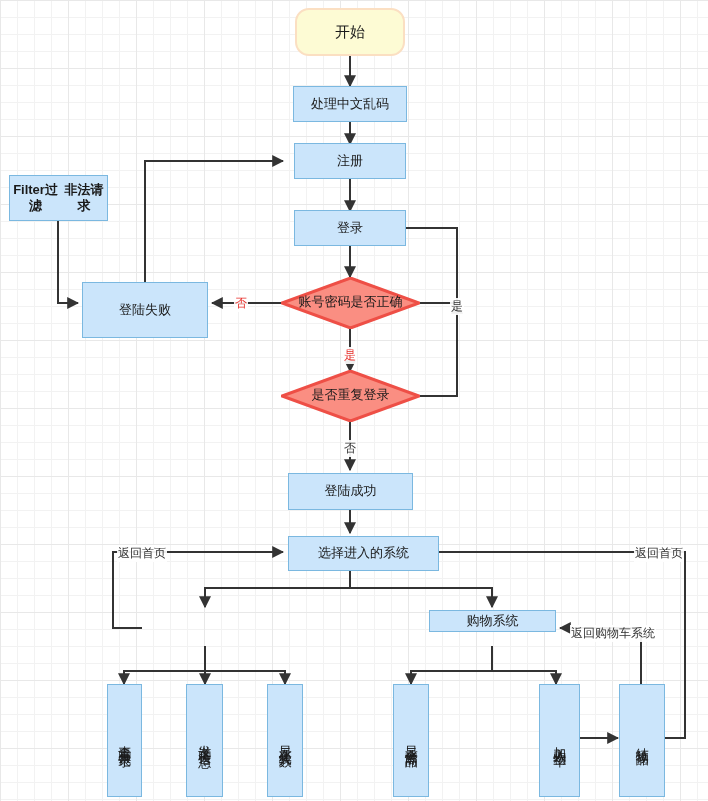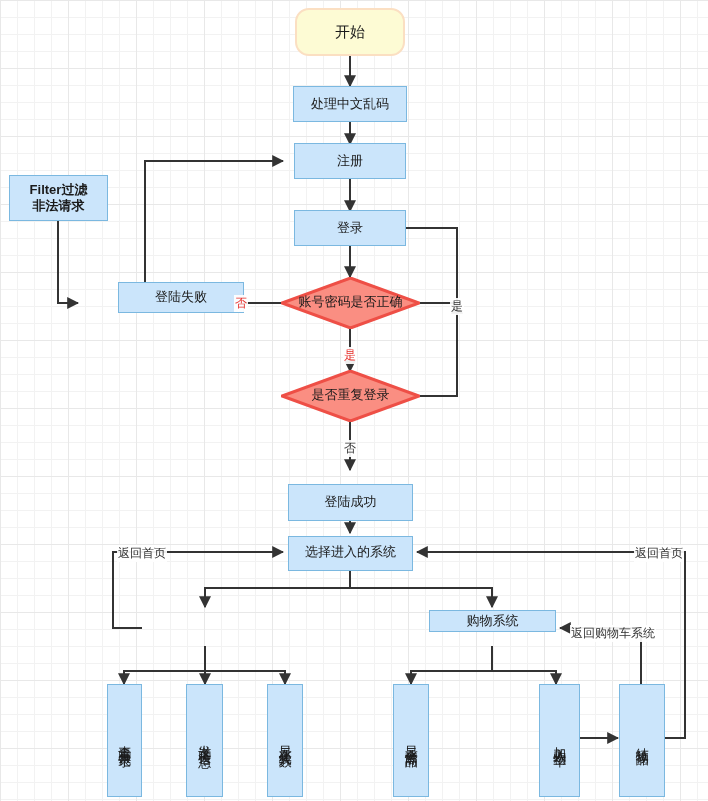--- a/index.html
+++ b/index.html
@@ -158,48 +158,48 @@
   </div>
 
   <div class="node rect" style="left:294px; top:143px; width:112px; height:36px;">
     <span>注册</span>
   </div>
 
   <div class="node rect" style="left:294px; top:210px; width:112px; height:36px;">
     <span>登录</span>
   </div>
 
-  <div class="node rect bold" style="left:9px; top:175px; width:99px; height:46px; flex-direction:column;">
+  <div class="node rect bold" style="left:9px; top:175px; width:99px; height:46px; flex-direction:row;">
     <span>Filter过滤</span>
     <span>非法请求</span>
   </div>
 
-  <div class="node rect" style="left:82px; top:282px; width:126px; height:31px;margin-left:36px;">
+  <div class="node rect" style="left:82px; top:282px; width:126px; height:56px;">
     <span>登陆失败</span>
   </div>
 
   <div class="node diamond-wrap" style="left:281px; top:277px; width:139px; height:52px;">
     <svg class="diamond-shape" viewBox="0 0 139 52" preserveAspectRatio="none">
       <polygon points="69.5,1 138,26 69.5,51 1,26" fill="#fa8e82" stroke="#ee4f46" stroke-width="3"></polygon>
     </svg>
     <span class="diamond-label">账号密码是否正确</span>
   </div>
 
   <div class="node diamond-wrap" style="left:281px; top:370px; width:139px; height:52px;">
     <svg class="diamond-shape" viewBox="0 0 139 52" preserveAspectRatio="none">
       <polygon points="69.5,1 138,26 69.5,51 1,26" fill="#fa8e82" stroke="#ee4f46" stroke-width="3"></polygon>
     </svg>
     <span class="diamond-label">是否重复登录</span>
   </div>
 
-  <div class="node rect" style="left:288px; top:473px; width:125px; height:37px;margin-top:11px;">
+  <div class="node rect" style="left:288px; top:473px; width:125px; height:37px;">
     <span>登陆成功</span>
   </div>
 
-  <div class="node rect" style="left:288px; top:536px; width:125px; height:35px;font-family:Liberation Mono, monospace;">
+  <div class="node rect" style="left:288px; top:536px; width:151px; height:35px;">
     <span>选择进入的系统</span>
   </div>
 
 
   <div class="node rect" style="left:429px; top:610px; width:127px; height:22px;">
     <span>购物系统</span>
   </div>
 
   <div class="node rect vtext" style="left:107px; top:684px; width:35px; height:113px;">
     <span>查看聊天记录</span>

